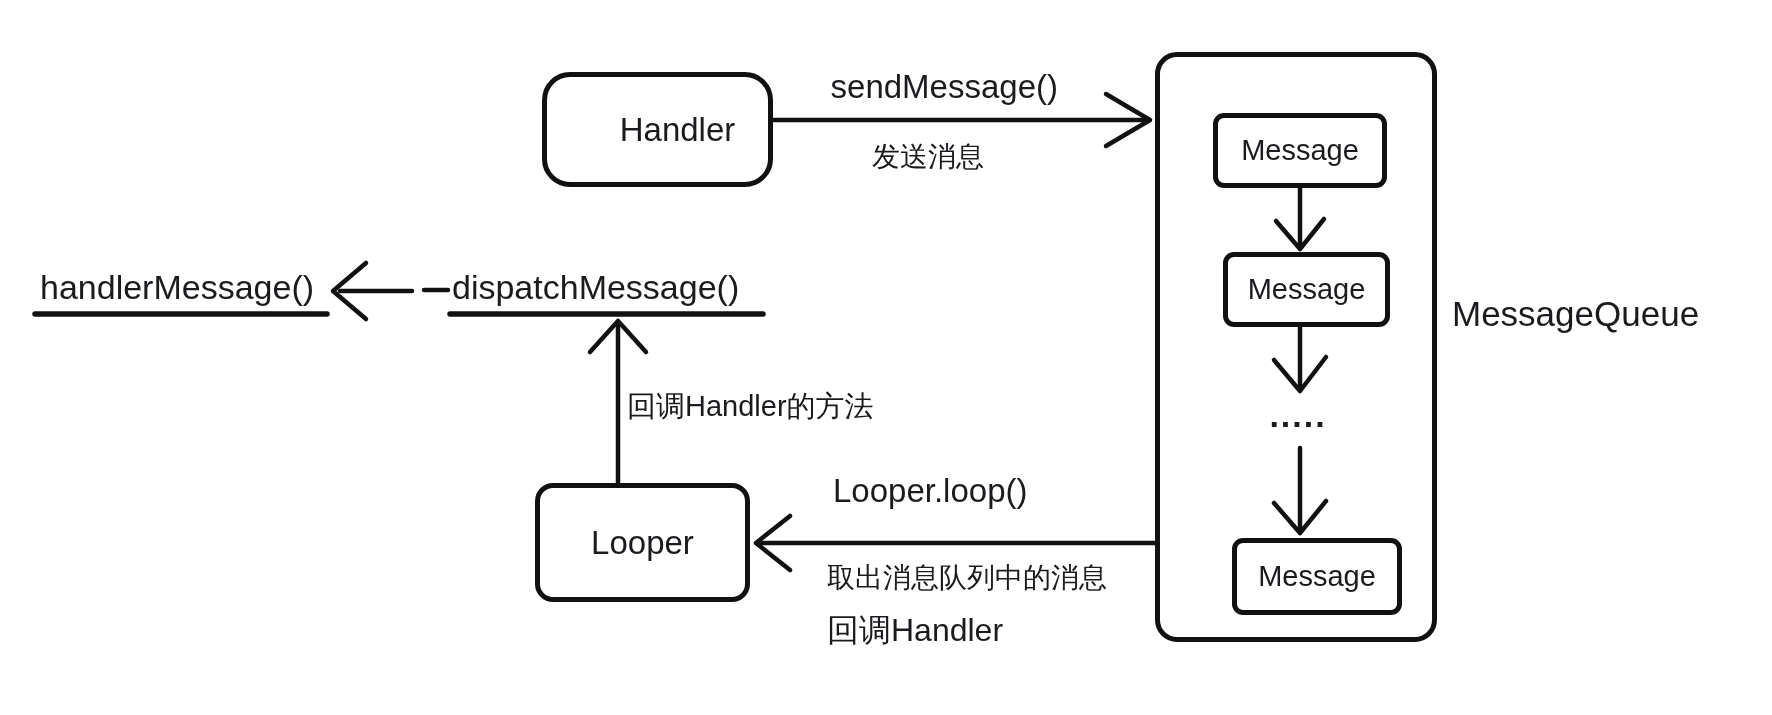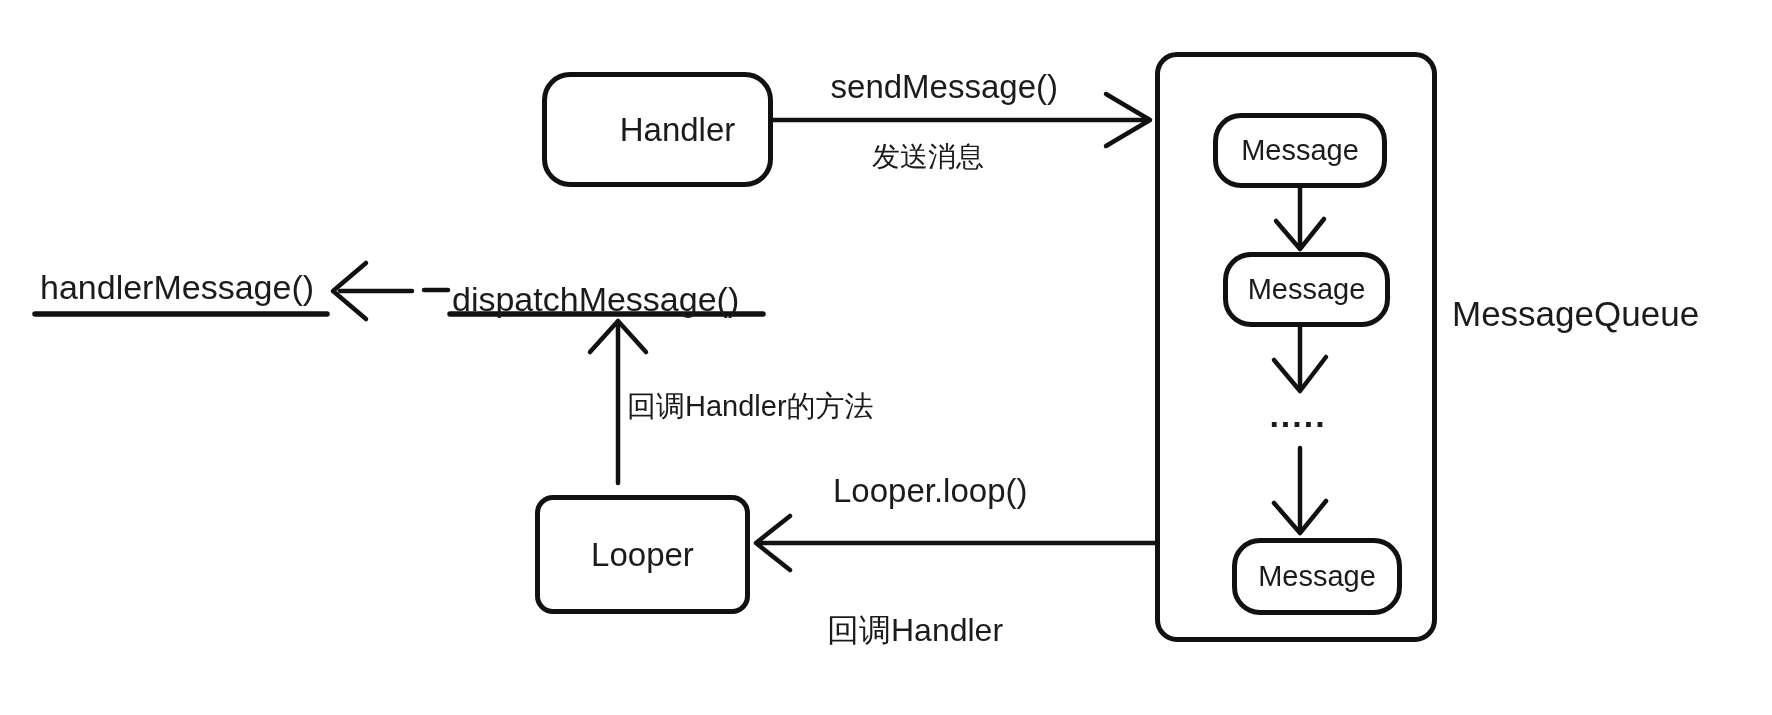--- a/index.html
+++ b/index.html
@@ -13,32 +13,32 @@
   }
   .node{
     position:absolute;
     border:5px solid #111111;
     background:#ffffff;
     display:flex;align-items:center;justify-content:center;
     box-sizing:border-box;
   }
   .node span{white-space:nowrap;}
   #handler-box{left:542px;top:72px;width:231px;height:115px;border-radius:28px;font-size:33px;font-weight:500;padding-left:40px;}
-  #looper-box{left:535px;top:483px;width:215px;height:119px;border-radius:18px;font-size:33px;font-weight:500;margin-top:12px;}
+  #looper-box{left:535px;top:483px;width:215px;height:119px;border-radius:18px;font-size:33px;font-weight:500;}
   #mq-box{left:1155px;top:52px;width:282px;height:590px;border-radius:22px;background:transparent;}
-  .msg-box{border-radius:28px;font-size:29px;font-weight:500;}
+  .msg-box{border-radius:11px;font-size:29px;font-weight:500;}
   #msg-1{left:1213px;top:113px;width:174px;height:75px;}
   #msg-2{left:1223px;top:252px;width:167px;height:75px;}
   #msg-3{left:1232px;top:538px;width:170px;height:77px;}
   .lbl{position:absolute;white-space:nowrap;font-weight:500;}
   #lbl-send-method{left:822px;top:68px;width:236px;text-align:right;font-size:33px;}
   #lbl-send-note{left:848px;top:138px;width:136px;text-align:right;font-size:28px;}
   #lbl-mq{left:1452px;top:294px;font-size:35px;}
   #lbl-handle{left:40px;top:268px;font-size:34px;text-align:center;}
-  #lbl-dispatch{left:452px;top:280px;font-size:34px;}
+  #lbl-dispatch{left:452px;top:268px;font-size:34px;}
   #lbl-callback-note{left:627px;top:387px;font-size:29px;}
   #lbl-loop-method{left:833px;top:472px;font-size:33px;}
   #lbl-loop-note1{left:827px;top:559px;font-size:28px;}
   #lbl-loop-note2{left:827px;top:609px;font-size:32px;}
   #lbl-ellipsis{left:1256px;top:396px;width:84px;text-align:center;font-size:34px;font-weight:bold;letter-spacing:2px;}
   #wires{position:absolute;left:0;top:0;width:1772px;height:715px;pointer-events:none;}
   #wires *{vector-effect:non-scaling-stroke;}
 </style>
 </head>
 <body>
@@ -110,15 +110,16 @@
   <div class="lbl" id="lbl-mq">MessageQueue</div>
 
   <div class="lbl" id="lbl-send-method">sendMessage()</div>
   <div class="lbl" id="lbl-send-note">发送消息</div>
 
   <div class="lbl" id="lbl-handle">handlerMessage()</div>
   <div class="lbl" id="lbl-dispatch">dispatchMessage()</div>
   <div class="lbl" id="lbl-callback-note">回调Handler的方法</div>
 
   <div class="lbl" id="lbl-loop-method">Looper.loop()</div>
+  <div class="lbl" id="lbl-loop-note1">取出消息队列中的消息</div>
   <div class="lbl" id="lbl-loop-note2">回调Handler</div>
 
 </div>
 
 </body></html>

